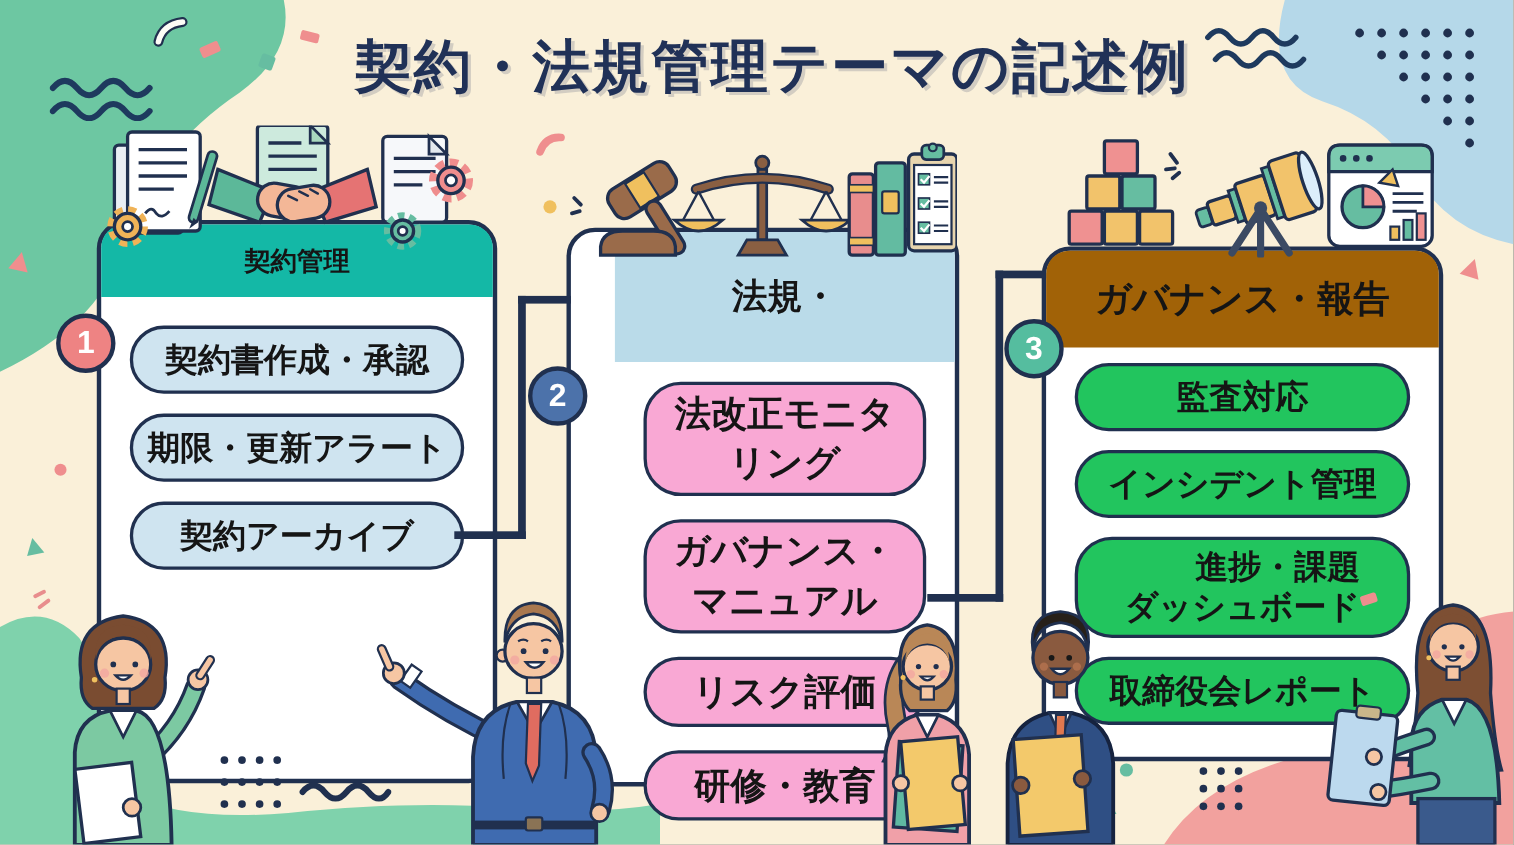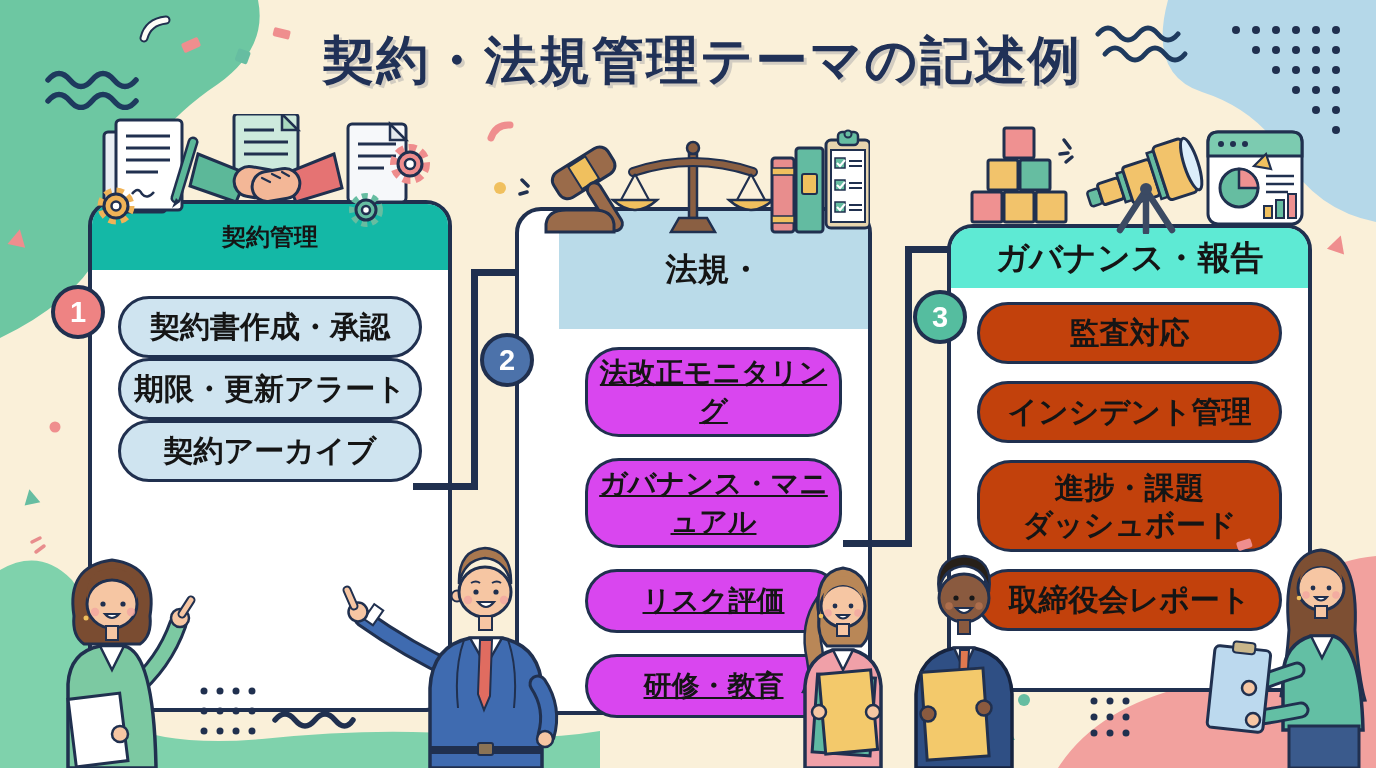--- a/index.html
+++ b/index.html
@@ -13,32 +13,32 @@
          text-shadow:3px 3px 0 rgba(32,49,87,.18);padding-left:28px;}
   
   .card{position:absolute;background:#fff;border:4px solid #20304f;border-radius:26px;z-index:2;box-sizing:border-box;}
   #card1{left:88px;top:200px;width:364px;height:512px;}
   #card2{left:515px;top:207px;width:357px;height:508px;padding-left:40px;}
   #card3{left:947px;top:224px;width:365px;height:468px;}
   .card-header{display:flex;flex-direction:column;align-items:center;justify-content:center;
                border-radius:21px 21px 0 0;font-weight:800;color:#151515;text-align:center;}
   #card1 .card-header{height:66px;background:#14b8a6;font-size:24px;}
   #card2 .card-header{height:118px;background:#badbe9;font-size:32px;line-height:1.35;}
-  #card3 .card-header{height:60px;background:#5eead4;font-size:33px;}
+  #card3 .card-header{height:88px;background:#a16207;font-size:33px;}
   .card-body{display:flex;flex-direction:column;align-items:center;}
-  #card1 .card-body{padding:26px 26px 0;}
+  #card1 .card-body{padding:26px 26px 0;gap:18px;}
   #card2 .card-body{padding:18px 26px 0;gap:21px;}
   #card3 .card-body{padding:14px 26px 0;gap:17px;}
   .pill{width:100%;box-sizing:border-box;border:3.5px solid #20304f;border-radius:34px;
         min-height:62px;display:flex;align-items:center;justify-content:center;
         font-weight:800;color:#151515;text-align:center;padding:4px 10px;}
   #card1 .pill{background:#cfe4f0;font-size:30px;}
-  #card2 .pill{background:#d946ef;font-size:28px;min-height:64px;text-decoration:underline;}
-  #card3 .pill{background:#c2410c;font-size:30px;}
-  .pill.two-line{min-height:92px;font-size:27px;line-height:1.25;white-space:pre-line;}
+  #card2 .pill{background:#f9a8d4;font-size:33px;min-height:64px;}
+  #card3 .pill{background:#22c55e;font-size:30px;}
+  .pill.two-line{min-height:92px;font-size:27px;line-height:1.25;white-space:pre-line;text-align:right;}
   .garble{font-size:25px;letter-spacing:-2px;transform:translateY(-2px);display:inline-block;}
   
   .badge{position:absolute;width:54px;height:54px;border-radius:50%;border:4px solid #20304f;
          display:flex;align-items:center;justify-content:center;z-index:6;box-sizing:border-box;
          color:#fff;font-size:29px;font-weight:800;}
   #badge1{left:51px;top:285px;background:#ee8383;}
   #badge2{left:480px;top:333px;background:#4c72aa;}
   #badge3{left:913px;top:290px;background:#55bd9f;}
   
   .conn{position:absolute;background:#20304f;z-index:3;}

